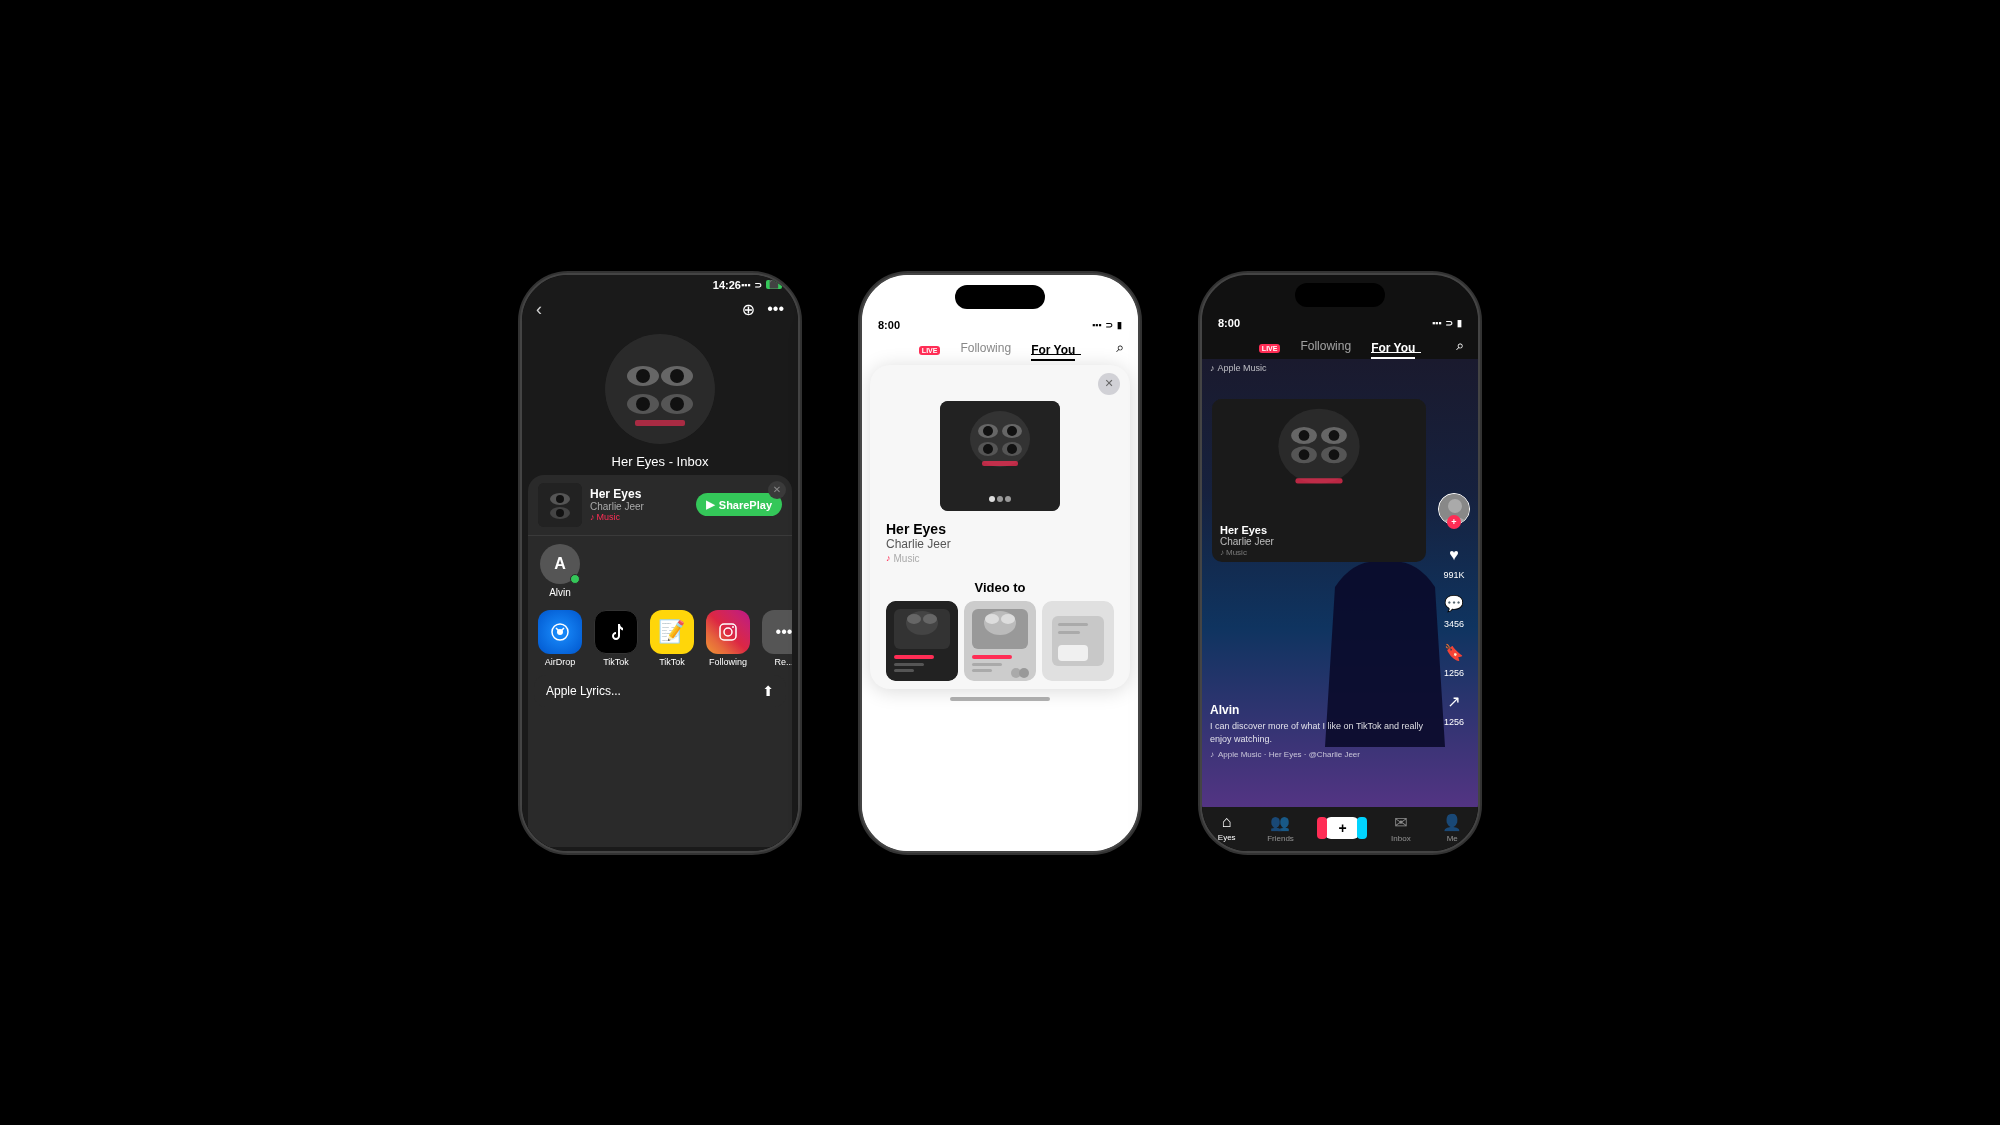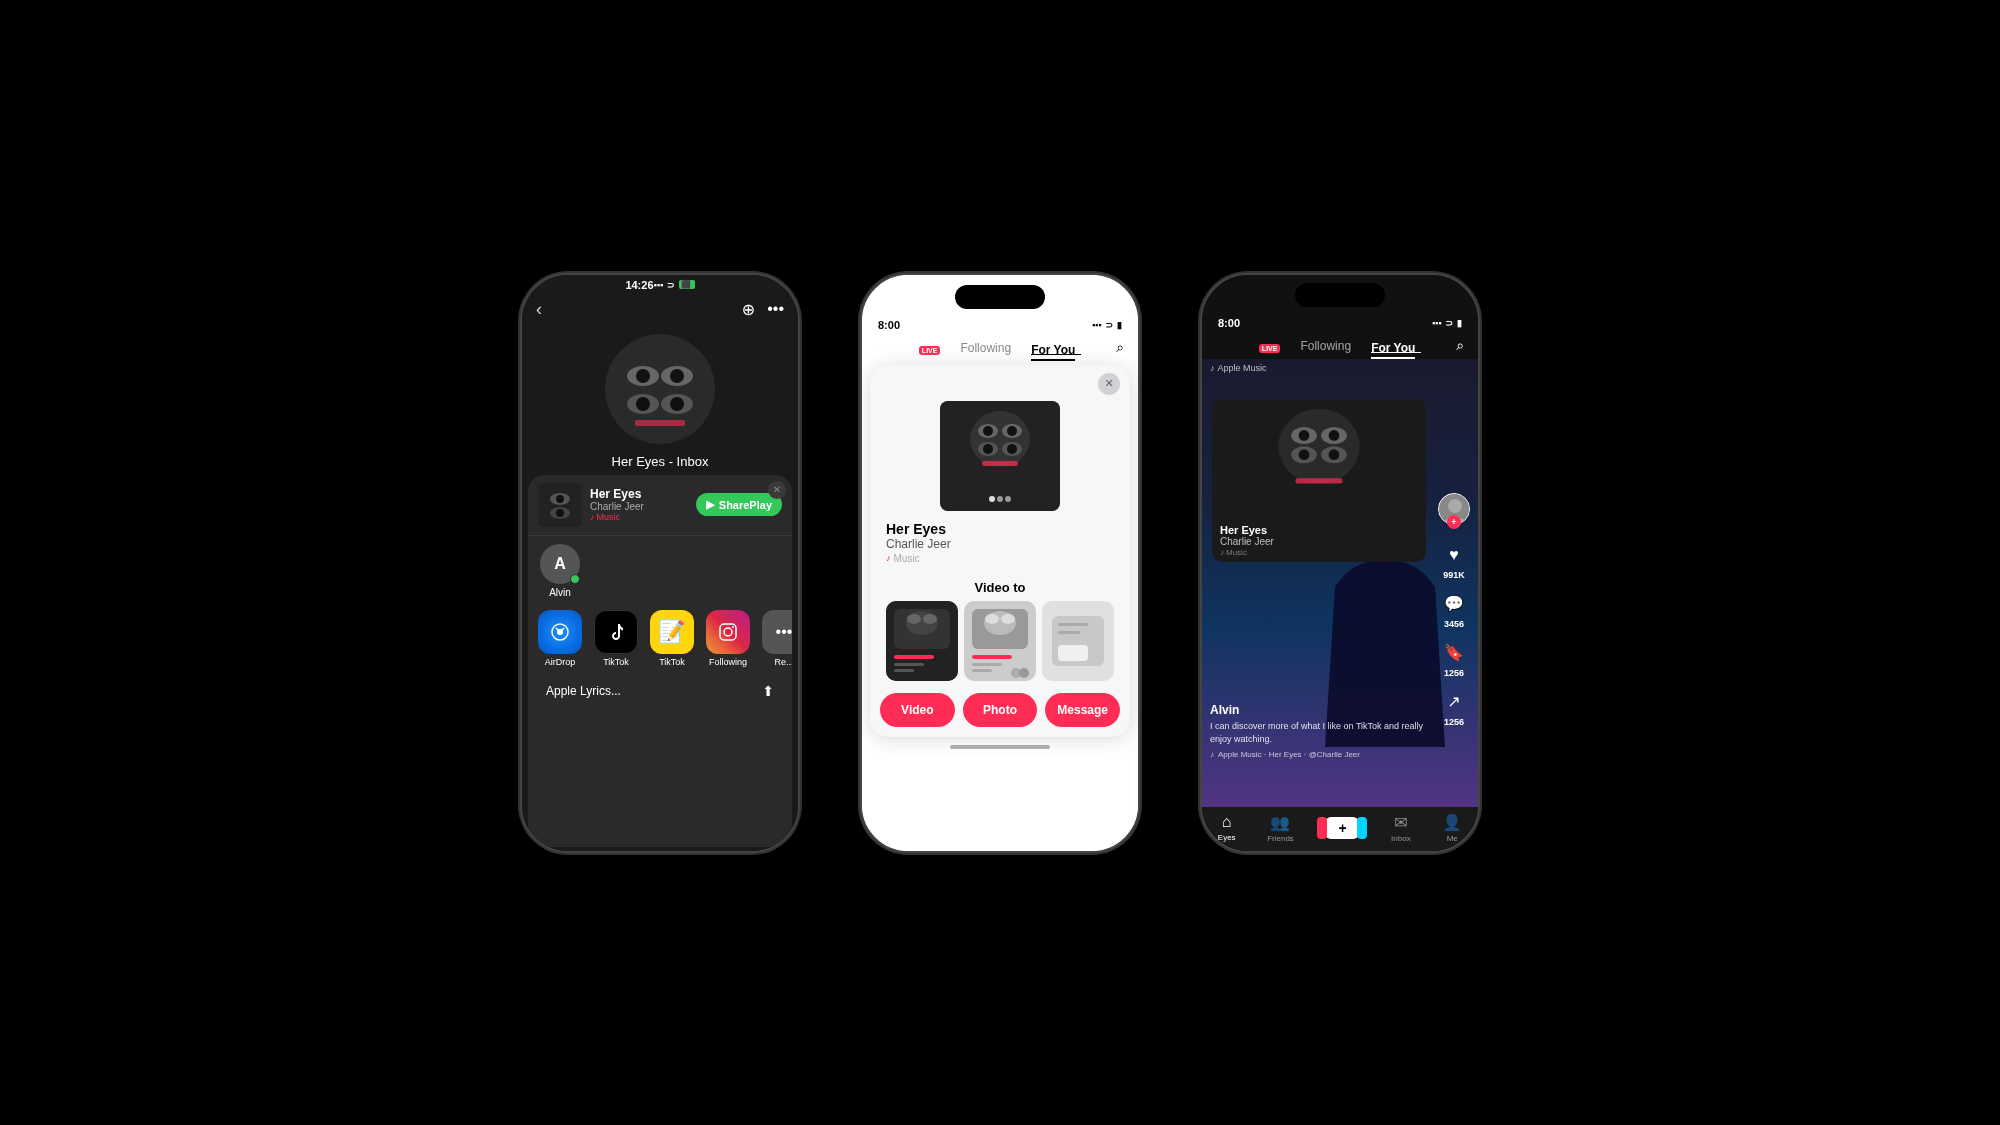--- a/index.html
+++ b/index.html
@@ -54,21 +54,21 @@
     .dynamic-island {
       width: 90px;
       height: 24px;
       background: #000;
       border-radius: 20px;
       margin: 10px auto 0;
       display: block;
     }
     .status-bar {
       display: flex;
-      justify-content: center;
+      justify-content: flex-end;
       align-items: center;
       padding: 4px 16px 0;
       font-size: 11px;
       font-weight: 600;
       color: #fff;
     }
     .status-bar-dark { color: #fff; }
 
     .status-icons {
       display: flex;
@@ -605,21 +605,21 @@
       display: flex;
       align-items: center;
       justify-content: center;
       color: #fff;
       font-size: 16px;
     }
 
     .action-count {
       color: #fff;
       font-size: 9px;
-      font-weight: 700;
+      font-weight: 400;
     }
 
     .bottom-info {
       position: absolute;
       bottom: 48px;
       left: 8px;
       right: 50px;
       z-index: 10;
     }
 
@@ -1000,25 +1000,20 @@
             <svg width="72" height="80" viewBox="0 0 72 80">
               <rect width="72" height="80" rx="10" fill="#e0e0e0"></rect>
               <rect x="10" y="15" width="52" height="50" rx="6" fill="#c8c8c8"></rect>
               <rect x="16" y="22" width="30" height="3" rx="1.5" fill="#aaa"></rect>
               <rect x="16" y="30" width="22" height="3" rx="1.5" fill="#aaa"></rect>
               <rect x="16" y="44" width="30" height="16" rx="4" fill="#f0f0f0"></rect>
             </svg>
           </div>
         </div>
 
-        <div class="share-btns">
-          <button class="share-action-btn btn-video">Video</button>
-          <button class="share-action-btn btn-photo">Photo</button>
-          <button class="share-action-btn btn-message">Message</button>
-        </div>
       </div>
 
       <div class="home-indicator"></div>
     </div>
   </div>
 
   <div class="phone phone-right">
     <div class="phone-right-content">
 
       <div style="width:90px;height:24px;background:#000;border-radius:20px;margin:8px auto 0;display:block;"></div>

